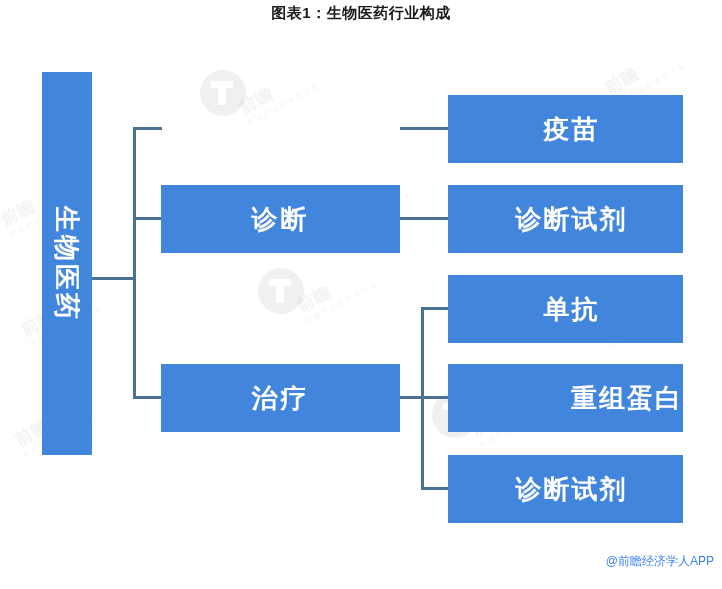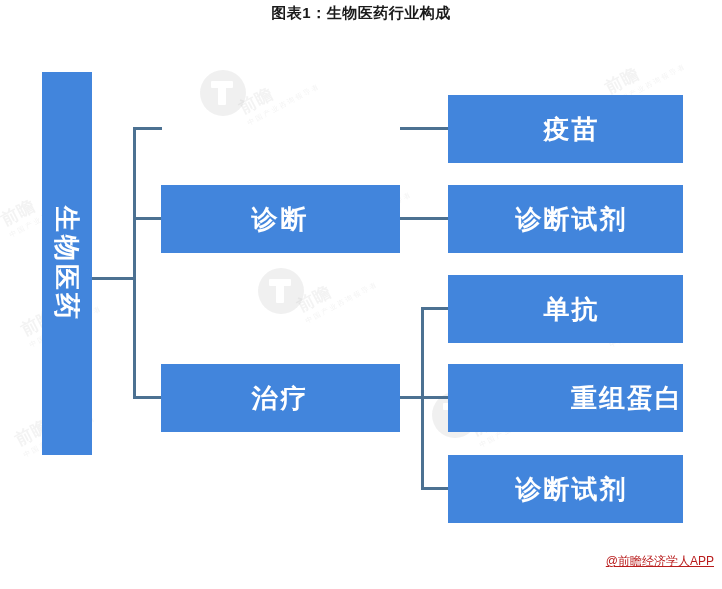--- a/index.html
+++ b/index.html
@@ -135,23 +135,22 @@
     top: 553px;
     font-size: 12px;
     color: #3a3a3a;
     white-space: nowrap;
   }
   #footer-attrib {
     position: absolute;
     right: 8px;
     top: 553px;
     font-size: 12px;
-    color: #b91c1c;
-    white-space: nowrap;
-    text-decoration: underline;
+    color: #3b82f6;
+    white-space: nowrap;
   }
 </style>
 </head>
 <body>
 
 <div id="screen">
 
   <div class="wm-logo" style="left:200px; top:70px;"></div>
   <div class="wm" style="left:238px; top:78px; transform:rotate(-28deg);">
     <span>前瞻</span>

